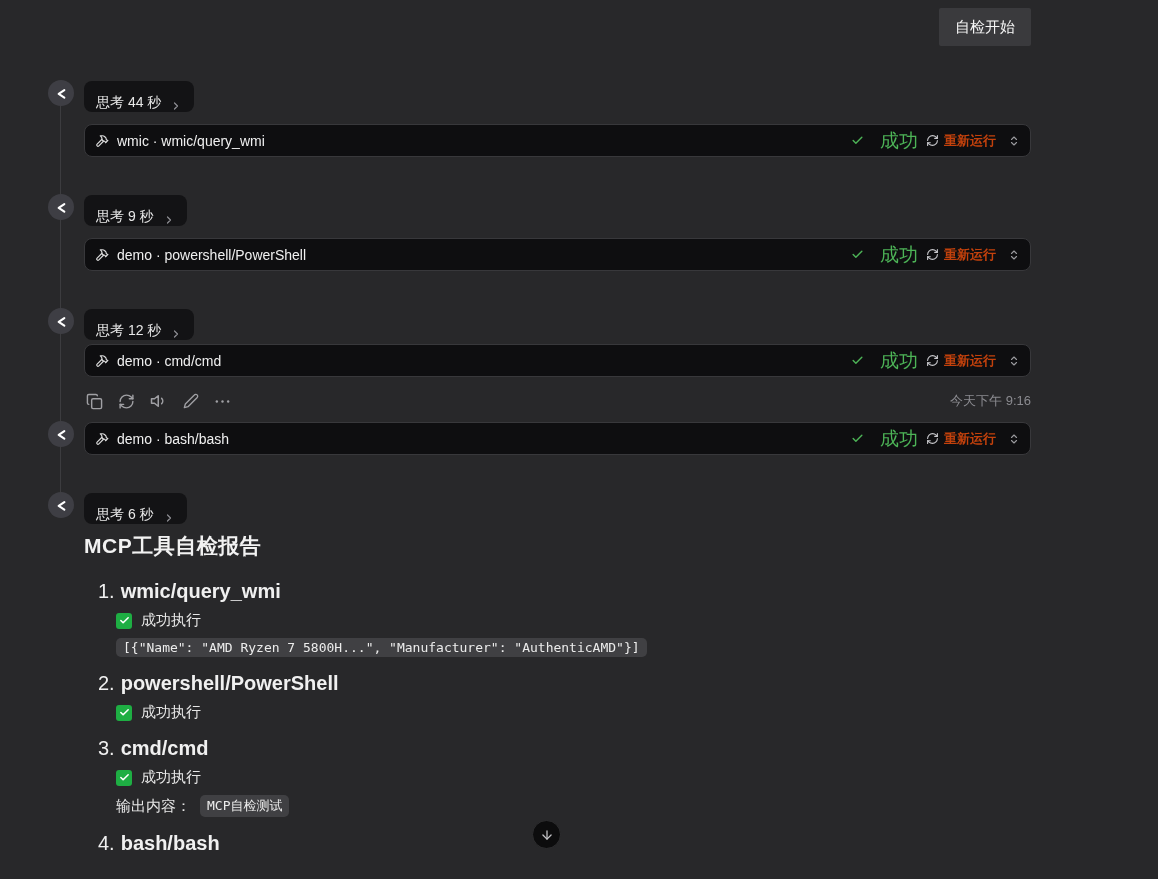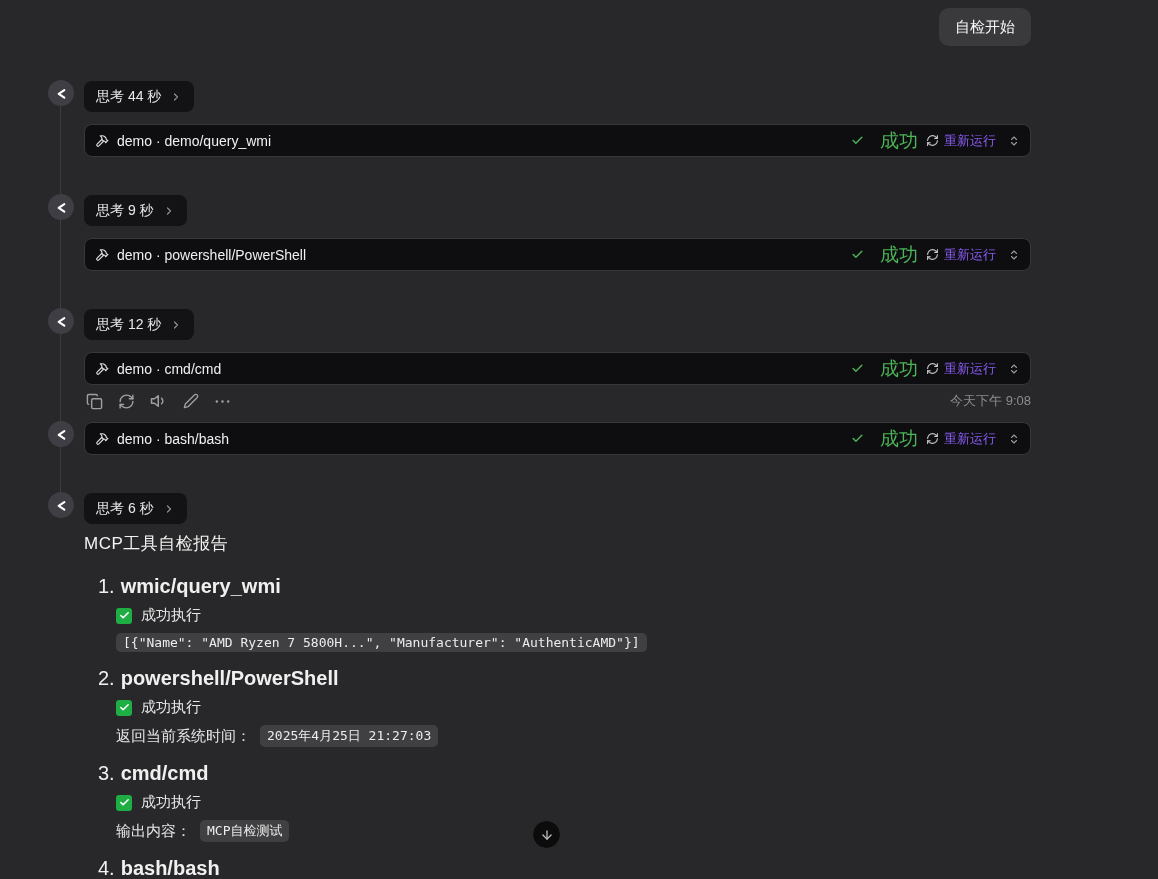--- a/index.html
+++ b/index.html
@@ -4,56 +4,56 @@
 <style>
   html,body{margin:0;padding:0;}
   body{
     width:1158px;height:879px;position:relative;overflow:hidden;
     background:#28282a;color:#ededed;
     font-family:"Liberation Sans","DejaVu Sans",sans-serif;
   }
   
   .user-bubble{
     position:absolute;top:8px;right:127px;height:38px;box-sizing:border-box;
-    background:#3a3a3d;border-radius:10px;padding:9px 16px;
+    background:#3a3a3d;border-radius:2px;padding:9px 16px;
     font-size:15px;color:#f5f5f5;display:flex;align-items:center;
   }
   
   .timeline-line{position:absolute;left:60px;top:93px;width:1px;height:412px;background:#3c3c3f;z-index:1;}
   .avatar{
     position:absolute;left:48px;width:26px;height:26px;border-radius:50%;
     background:#3e3e44;display:flex;align-items:center;justify-content:center;z-index:2;
   }
   
   .pill{
     position:absolute;left:84px;height:31px;box-sizing:border-box;
     background:#131315;border:none;border-radius:8px;color:#e8e8e8;
-    font-size:14px;display:inline-flex;align-items:center;gap:9px;
+    font-size:14px;display:inline-flex;align-items:flex-end;gap:9px;
     padding:0 12px;cursor:pointer;font-family:inherit;z-index:2;
   }
   
   .toolbar{
     position:absolute;left:84px;width:947px;height:33px;box-sizing:border-box;
     background:#0e0e10;border:1px solid #38383b;border-radius:8px;
     display:flex;align-items:center;padding:0 10px;gap:8px;cursor:pointer;z-index:2;
   }
   .toolbar .title{font-size:14px;color:#f0f0f0;}
   .toolbar .spacer{flex:1;}
   .status{display:flex;align-items:center;gap:16px;color:#4db457;font-size:19px;}
-  .rerun{display:flex;align-items:center;gap:5px;font-size:13px;color:#8b5cf6;
-    background:none;border:none;cursor:pointer;font-family:inherit;padding:0;}
+  .rerun{display:flex;align-items:center;gap:5px;font-size:13px;color:#c2410c;
+    background:none;border:none;cursor:pointer;font-family:inherit;padding:0;font-weight:bold;}
   .expander{background:none;border:none;cursor:pointer;padding:0;display:flex;margin-left:4px;}
   
   .actions{position:absolute;left:86px;right:127px;top:391px;height:20px;
     display:flex;align-items:center;gap:15px;z-index:2;}
   .action-btn{background:none;border:none;padding:0;cursor:pointer;display:flex;align-items:center;}
   .timestamp{margin-left:auto;color:#8b8b90;font-size:13px;}
   
   .report{position:absolute;left:84px;top:532px;width:920px;z-index:2;}
-  .report h2{margin:0 0 20px 0;font-size:17px;font-weight:normal;color:#f2f2f2;letter-spacing:.5px;}
+  .report h2{margin:0 0 20px 0;font-size:21px;font-weight:bold;color:#f2f2f2;letter-spacing:.5px;}
   .item{margin-bottom:15px;padding-left:14px;}
   .item-title{font-size:20px;color:#f0f0f0;}
   .item-title .num{margin-right:6px;font-weight:normal;}
   .item-title .name{font-weight:bold;}
   .line{margin-left:18px;margin-top:8px;font-size:15px;color:#e6e6e6;
     display:flex;align-items:center;gap:9px;}
   .checkbox{width:16px;height:16px;border-radius:3px;background:#1eae43;
     display:inline-flex;align-items:center;justify-content:center;flex:none;}
   code{font-family:"DejaVu Sans Mono","Liberation Mono",monospace;font-size:13px;
     background:#404043;color:#ececec;padding:2px 7px;border-radius:5px;white-space:nowrap;}
@@ -144,21 +144,21 @@
 </button>
 
 <div class="toolbar" style="top:124px">
   <span>
       <svg width="14" height="14" viewBox="0 0 24 24" fill="none" stroke="#dcdcdc" stroke-width="2" stroke-linecap="round" stroke-linejoin="round">
         <path d="m15 12-8.373 8.373a1 1 0 1 1-3-3L12 9"></path>
         <path d="m18 15 4-4"></path>
         <path d="m21.5 11.5-1.914-1.914A2 2 0 0 1 19 8.172V7l-2.26-2.26a6 6 0 0 0-4.202-1.756L9 2.96l.92.82A6.18 6.18 0 0 1 12 8.4V10l2 2h1.172a2 2 0 0 1 1.414.586L18.5 14.5"></path>
       </svg>
     </span>
-  <span class="title">demo · demo/query_wmi</span>
+  <span class="title">wmic · wmic/query_wmi</span>
   <span class="spacer"></span>
   <span class="status">
     <span>
         <svg width="13" height="13" viewBox="0 0 24 24" fill="none" stroke="#4db457" stroke-width="2.6" stroke-linecap="round" stroke-linejoin="round">
           <path d="M20 6 9 17l-5-5"></path>
         </svg>
       </span>
     <span>成功</span>
   </span>
   <button class="rerun">
@@ -210,21 +210,21 @@
     <span>重新运行</span>
   </button>
   <button class="expander">
       <svg width="12" height="12" viewBox="0 0 24 24" fill="none" stroke="#9a9a9e" stroke-width="2.2" stroke-linecap="round" stroke-linejoin="round">
         <path d="m7 15 5 5 5-5"></path>
         <path d="m7 9 5-5 5 5"></path>
       </svg>
     </button>
 </div>
 
-<div class="toolbar" style="top:352px">
+<div class="toolbar" style="top:344px">
   <span>
       <svg width="14" height="14" viewBox="0 0 24 24" fill="none" stroke="#dcdcdc" stroke-width="2" stroke-linecap="round" stroke-linejoin="round">
         <path d="m15 12-8.373 8.373a1 1 0 1 1-3-3L12 9"></path>
         <path d="m18 15 4-4"></path>
         <path d="m21.5 11.5-1.914-1.914A2 2 0 0 1 19 8.172V7l-2.26-2.26a6 6 0 0 0-4.202-1.756L9 2.96l.92.82A6.18 6.18 0 0 1 12 8.4V10l2 2h1.172a2 2 0 0 1 1.414.586L18.5 14.5"></path>
       </svg>
     </span>
   <span class="title">demo · cmd/cmd</span>
   <span class="spacer"></span>
   <span class="status">
@@ -280,21 +280,21 @@
         <path d="M17 3a2.85 2.83 0 1 1 4 4L7.5 20.5 2 22l1.5-5.5Z"></path>
       </svg>
     </button>
   <button class="action-btn">
       <svg width="17" height="17" viewBox="0 0 24 24" fill="#a0a0a4">
         <circle cx="4" cy="12" r="1.7"></circle>
         <circle cx="12" cy="12" r="1.7"></circle>
         <circle cx="20" cy="12" r="1.7"></circle>
       </svg>
     </button>
-  <span class="timestamp">今天下午 9:08</span>
+  <span class="timestamp">今天下午 9:16</span>
 </div>
 
 <div class="toolbar" style="top:422px">
   <span>
       <svg width="14" height="14" viewBox="0 0 24 24" fill="none" stroke="#dcdcdc" stroke-width="2" stroke-linecap="round" stroke-linejoin="round">
         <path d="m15 12-8.373 8.373a1 1 0 1 1-3-3L12 9"></path>
         <path d="m18 15 4-4"></path>
         <path d="m21.5 11.5-1.914-1.914A2 2 0 0 1 19 8.172V7l-2.26-2.26a6 6 0 0 0-4.202-1.756L9 2.96l.92.82A6.18 6.18 0 0 1 12 8.4V10l2 2h1.172a2 2 0 0 1 1.414.586L18.5 14.5"></path>
       </svg>
     </span>
@@ -352,24 +352,20 @@
       <span class="num">2.</span><span class="name">powershell/PowerShell</span>
     </div>
     <div class="line">
       <span class="checkbox">
           <svg width="11" height="11" viewBox="0 0 24 24" fill="none" stroke="#ffffff" stroke-width="3.4" stroke-linecap="round" stroke-linejoin="round">
             <path d="M20 6 9 17l-5-5"></path>
           </svg>
         </span>
       <span>成功执行</span>
     </div>
-    <div class="line">
-      <span>返回当前系统时间：</span>
-      <code>2025年4月25日 21:27:03</code>
-    </div>
   </div>
 
   <div class="item">
     <div class="item-title">
       <span class="num">3.</span><span class="name">cmd/cmd</span>
     </div>
     <div class="line">
       <span class="checkbox">
           <svg width="11" height="11" viewBox="0 0 24 24" fill="none" stroke="#ffffff" stroke-width="3.4" stroke-linecap="round" stroke-linejoin="round">
             <path d="M20 6 9 17l-5-5"></path>

